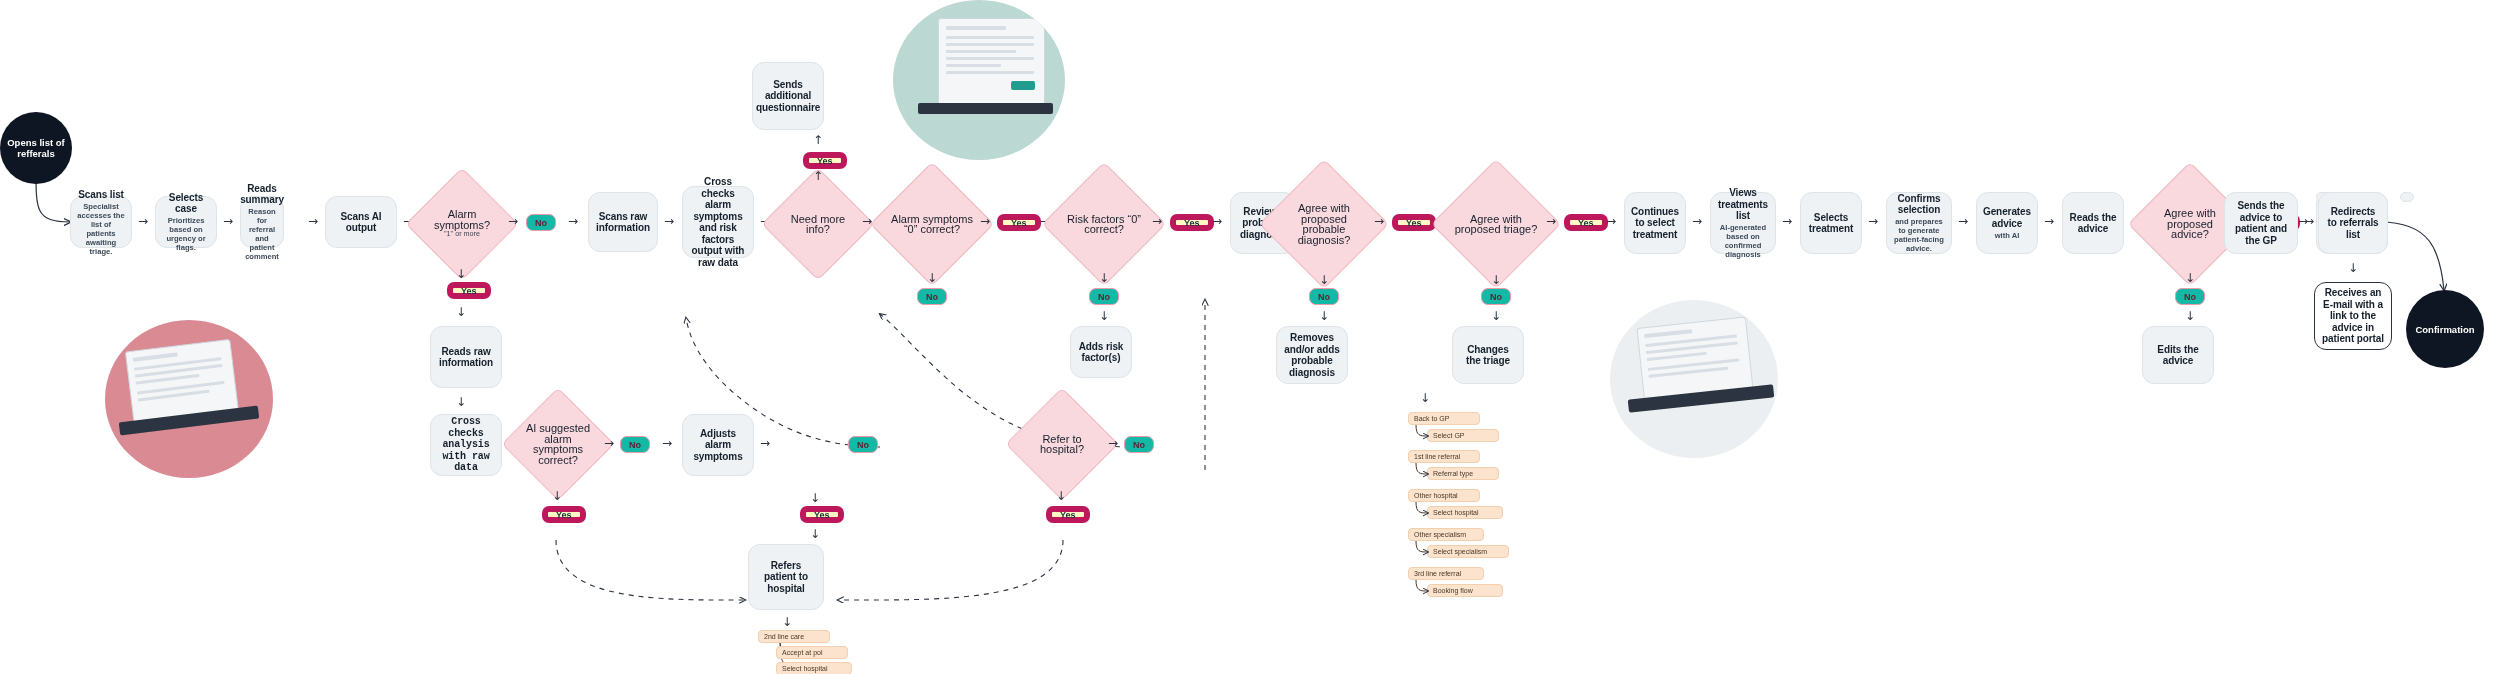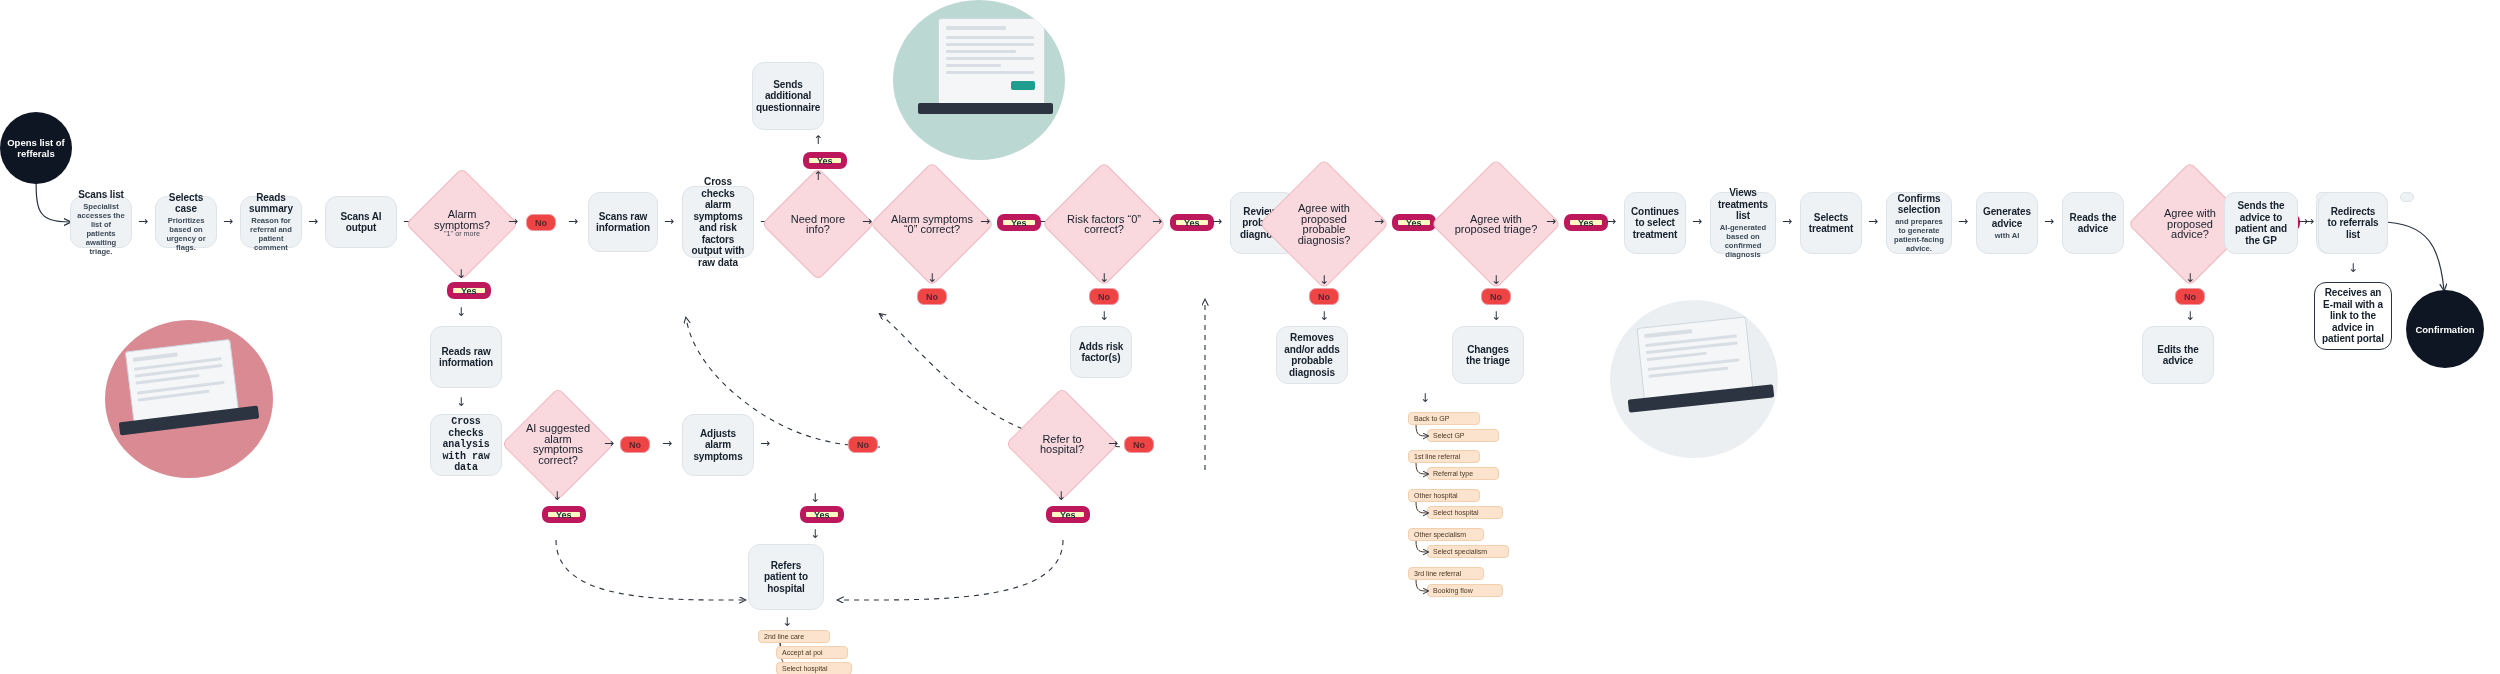--- a/index.html
+++ b/index.html
@@ -106,21 +106,21 @@
     align-items:center;
     justify-content:center;
     border-radius:7px;
     font-weight:700;
     font-size:9px;
     height:17px;
     min-width:30px;
     padding:0 8px;
   }
   .pill.yes{background:#fef9c3;border:6px solid #be185d;color:#14343a;}
-  .pill.no{background:#ef4444;border:1px solid #eb9aa6;color:#5a2430;}
+  .pill.no{background:#14b8a6;border:1px solid #eb9aa6;color:#5a2430;}
   
   .chip{
     position:absolute;
     box-sizing:border-box;
     display:flex;
     align-items:center;
     border-radius:4px;
     background:#fbe3cd;
     border:1px solid #f3cfae;
     color:#4a3726;
@@ -250,21 +250,21 @@
     <div class="s">Specialist accesses the list of patients awaiting triage.</div>
   </div>
   <div class="arrow" style="left:138px;top:215px;">→</div>
 
   <div class="node" style="left:155px;top:196px;width:62px;height:52px;">
     <div class="t">Selects case</div>
     <div class="s">Prioritizes based on urgency or flags.</div>
   </div>
   <div class="arrow" style="left:223px;top:215px;">→</div>
 
-  <div class="node" style="left:240px;top:196px;width:62px;height:52px;">
+  <div class="node" style="left:240px;top:196px;width:44px;height:52px;">
     <div class="t">Reads summary</div>
     <div class="s">Reason for referral and patient comment</div>
   </div>
   <div class="arrow" style="left:308px;top:215px;">→</div>
 
   <div class="node" style="left:325px;top:196px;width:72px;height:52px;">
     <div class="t">Scans AI output</div>
   </div>
   <div class="arrow" style="left:403px;top:215px;">→</div>
 

